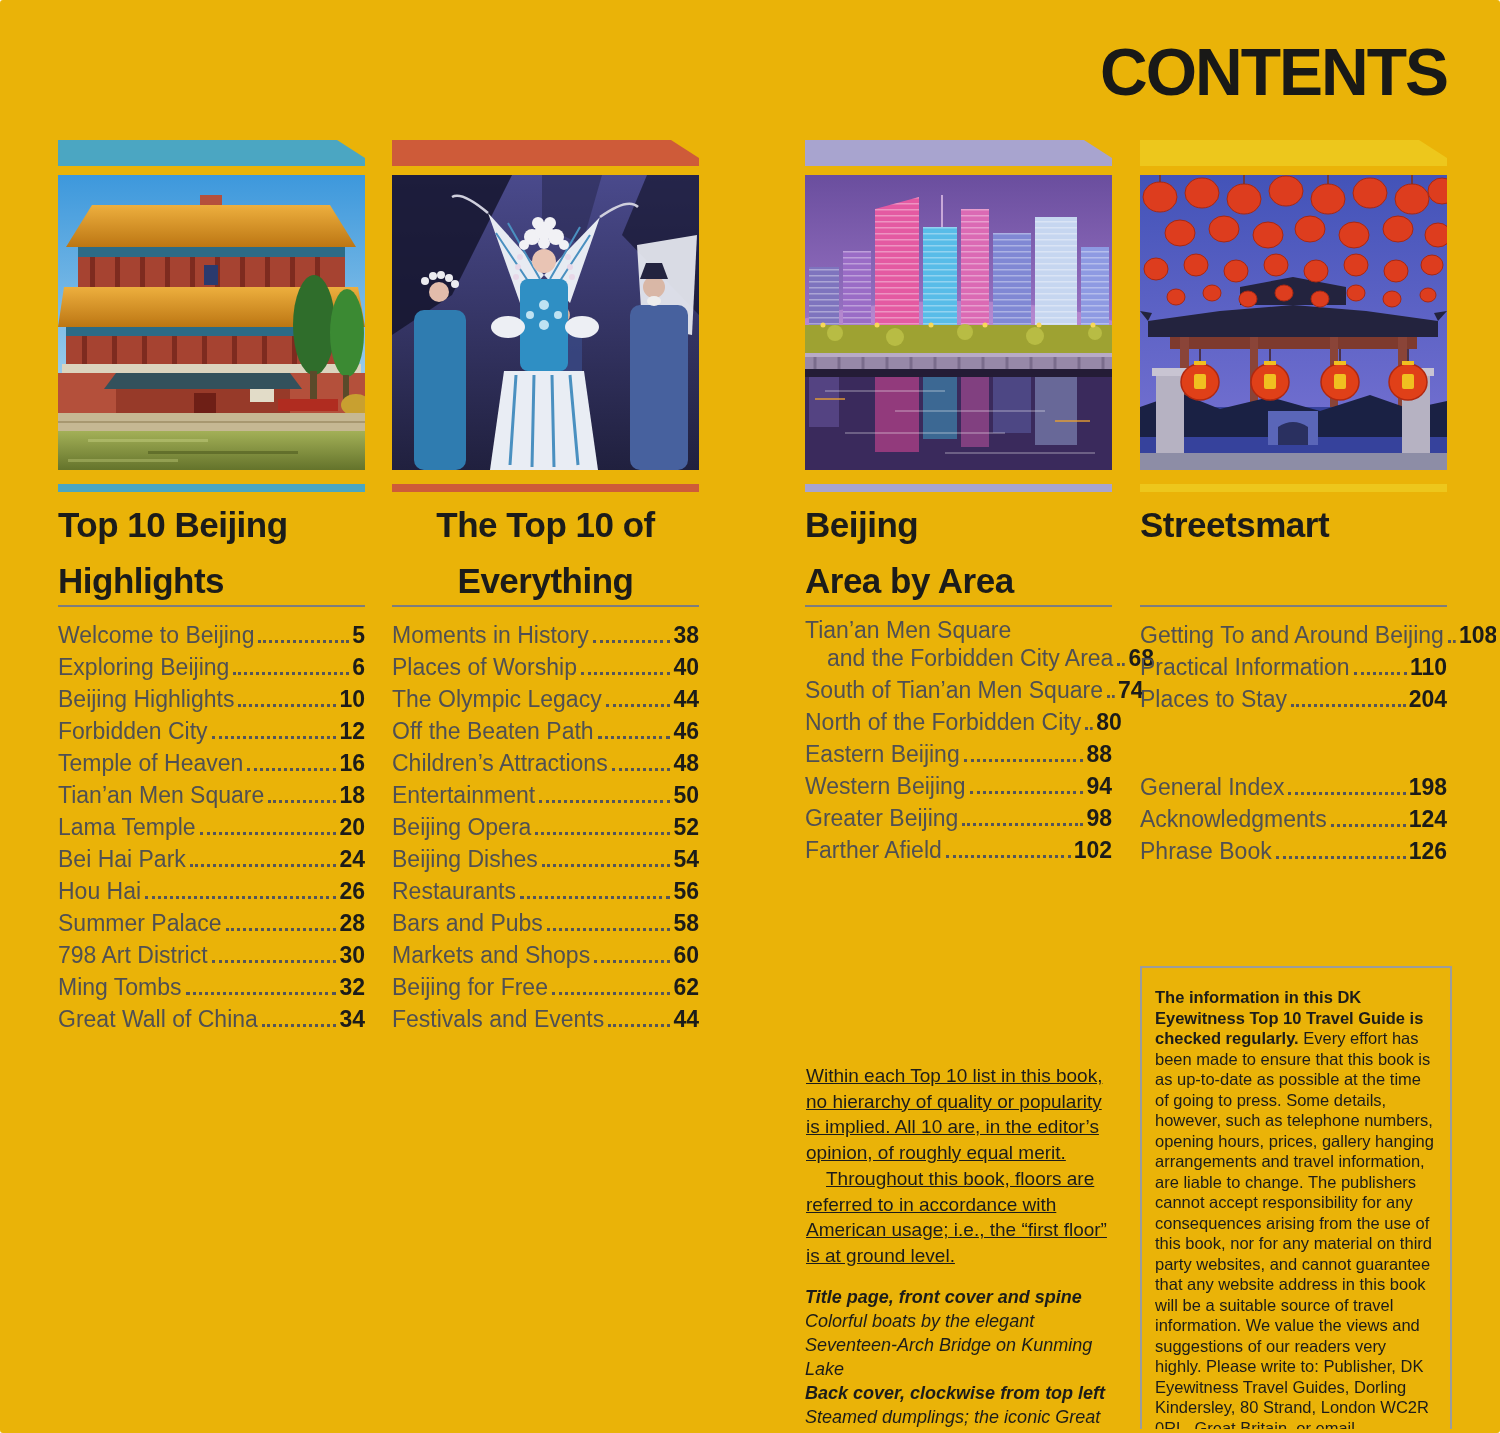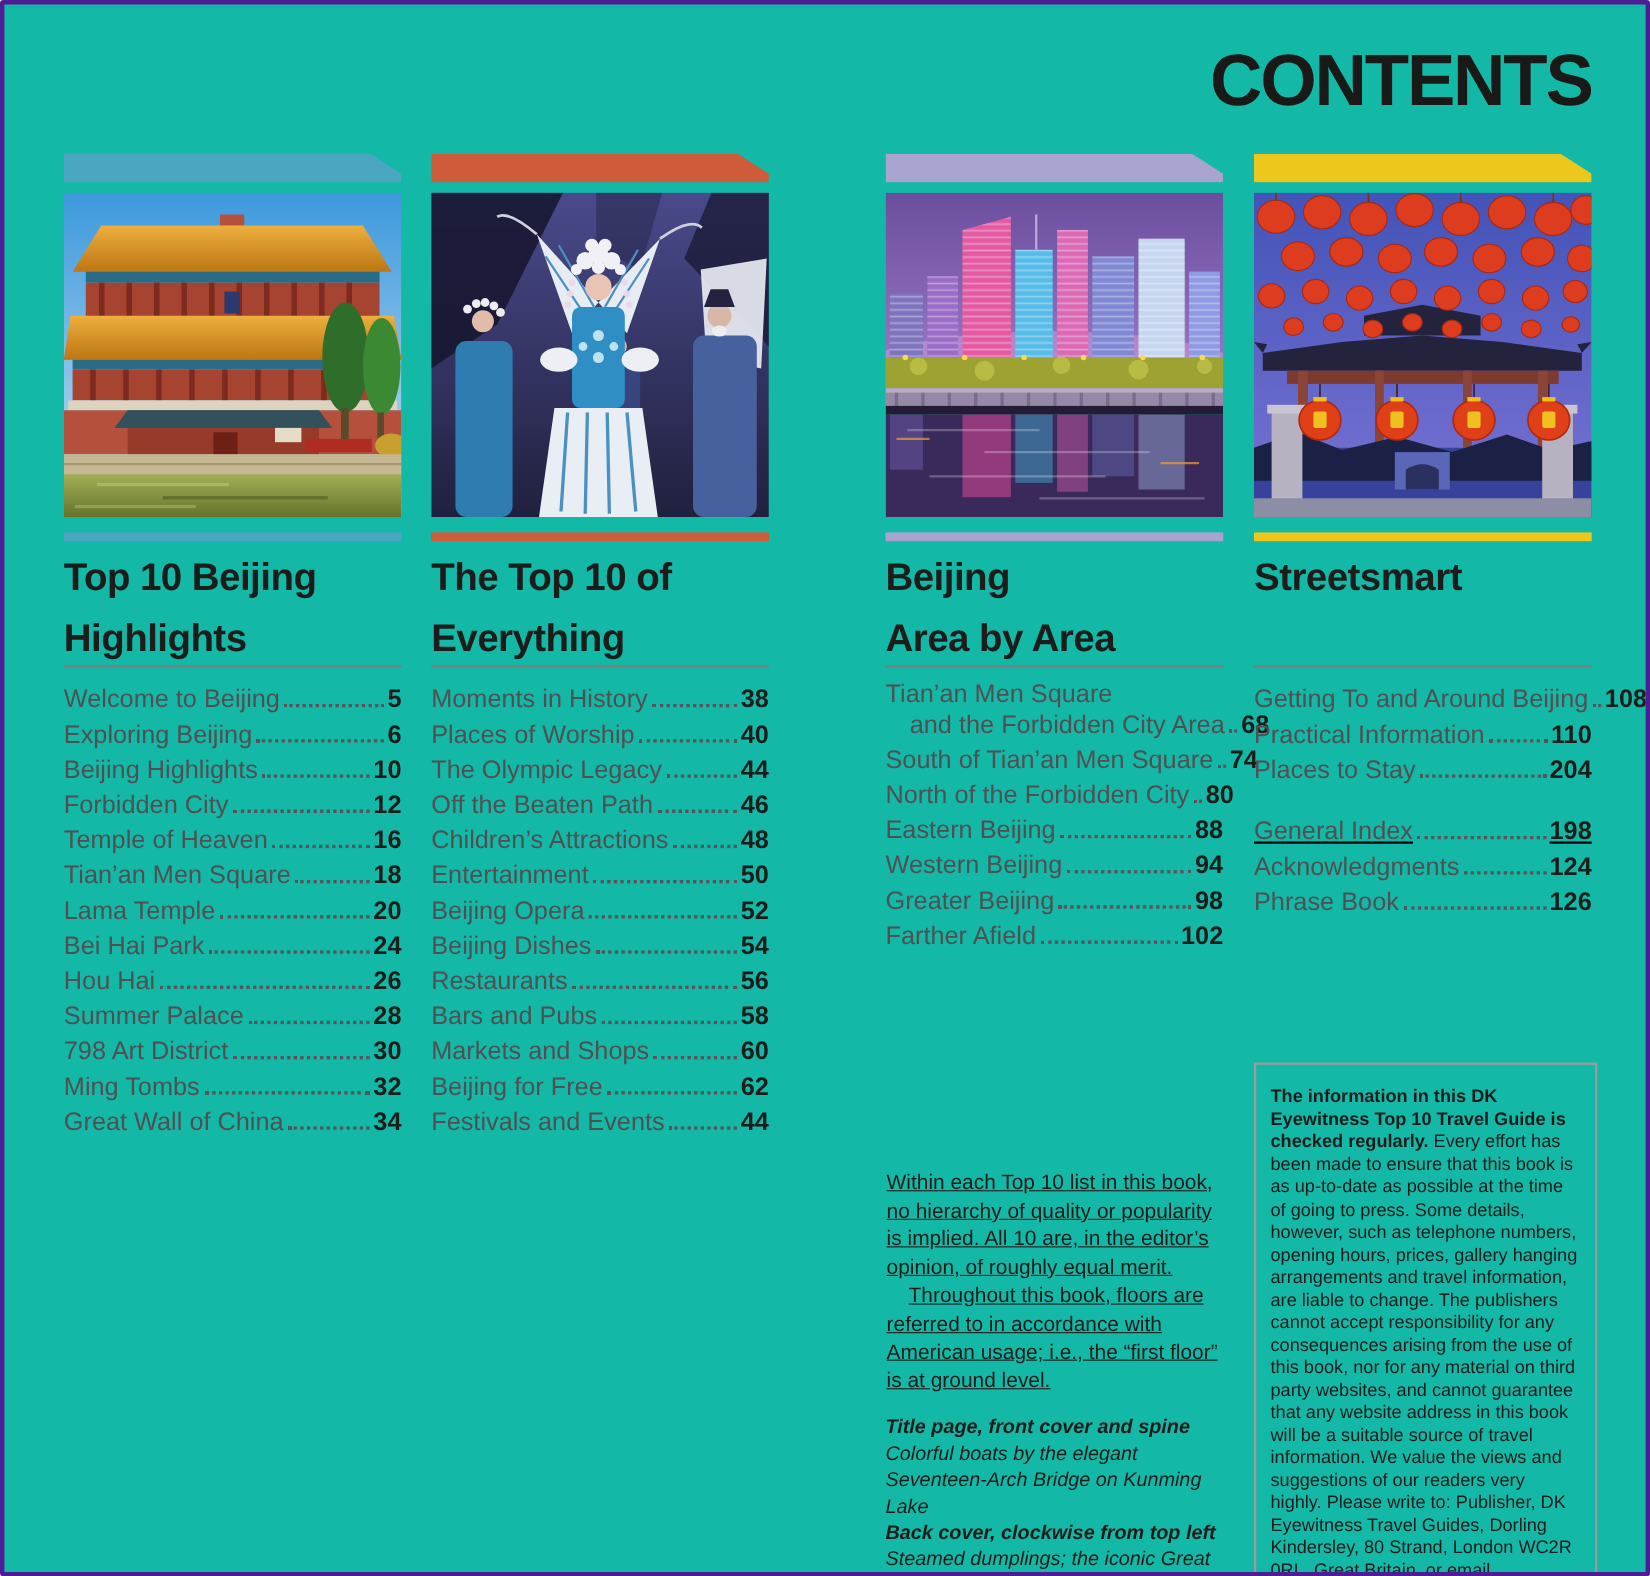--- a/index.html
+++ b/index.html
@@ -1,38 +1,38 @@
 <!DOCTYPE html>
 <html><head>
 <meta charset="utf-8">
 <style>
   html,body { margin:0; padding:0; background:#ffffff; }
   .frame {
     position:relative; width:1492px; height:1425px;
-    border:4px solid #4c1d95; border-radius:3px; background:#14b8a6;
+    border:4px solid #eab308; border-radius:3px; background:#eab308;
     font-family:"Liberation Sans", sans-serif; overflow:hidden;
   }
   .title {
     position:absolute; top:30px; right:49px;
     font-size:66px; font-weight:700; letter-spacing:-2px; color:#191917;
   }
   .col { position:absolute; top:136px; width:307px; }
-  .col-0 { left:54px; } .col-1 { left:388px; } .col-2 { left:801px; } .col-3 { left:1136px; }
+  .col-0 { left:54px; } .col-1 { left:388px;text-align:center; } .col-2 { left:801px; } .col-3 { left:1136px; }
   .tab { height:26px; clip-path: polygon(0 0, calc(100% - 28px) 0, 100% 18px, 100% 100%, 0 100%); }
   .photo { margin-top:9px; height:295px; overflow:hidden; }
   .photo svg { display:block; }
   .bar { margin-top:14px; height:8px; }
   .heading {
     margin-top:5px; height:79px; font-size:35px; line-height:56px;
     font-weight:700; color:#1c1c1a; letter-spacing:-0.5px;
   }
   .rule { border-top:2px solid #7d7d7d; margin-bottom:10px; }
   .toc { list-style:none; margin:0; padding:0; }
   .toc-item { }
-  .gap-before { margin-top:24px;text-decoration:underline; }
+  .gap-before { margin-top:56px; }
   .row { display:flex; align-items:flex-end; height:32px; font-size:23px; color:#505053; }
   .l1 { display:flex; align-items:flex-end; height:27px; font-size:23px; color:#505053; }
   .indent { padding-left:22px; height:28px;text-align:center; }
   .lbl { white-space:nowrap; }
   .leader { flex:1 1 auto; min-width:8px; border-bottom:3px dotted #55555a; margin:0 3px 6px 4px; }
   .pg { font-weight:700; color:#1c1c1a; }
   .notes { position:absolute; left:801px; top:1058px; width:303px; font-size:19px; line-height:25.5px; color:#1c1c1a; }
   .notes p { margin:1px;text-decoration:underline; }
   .notes .p2 { text-indent:20px; }
   .credits { margin-top:17px; font-style:italic; font-size:18px; line-height:24px; }

